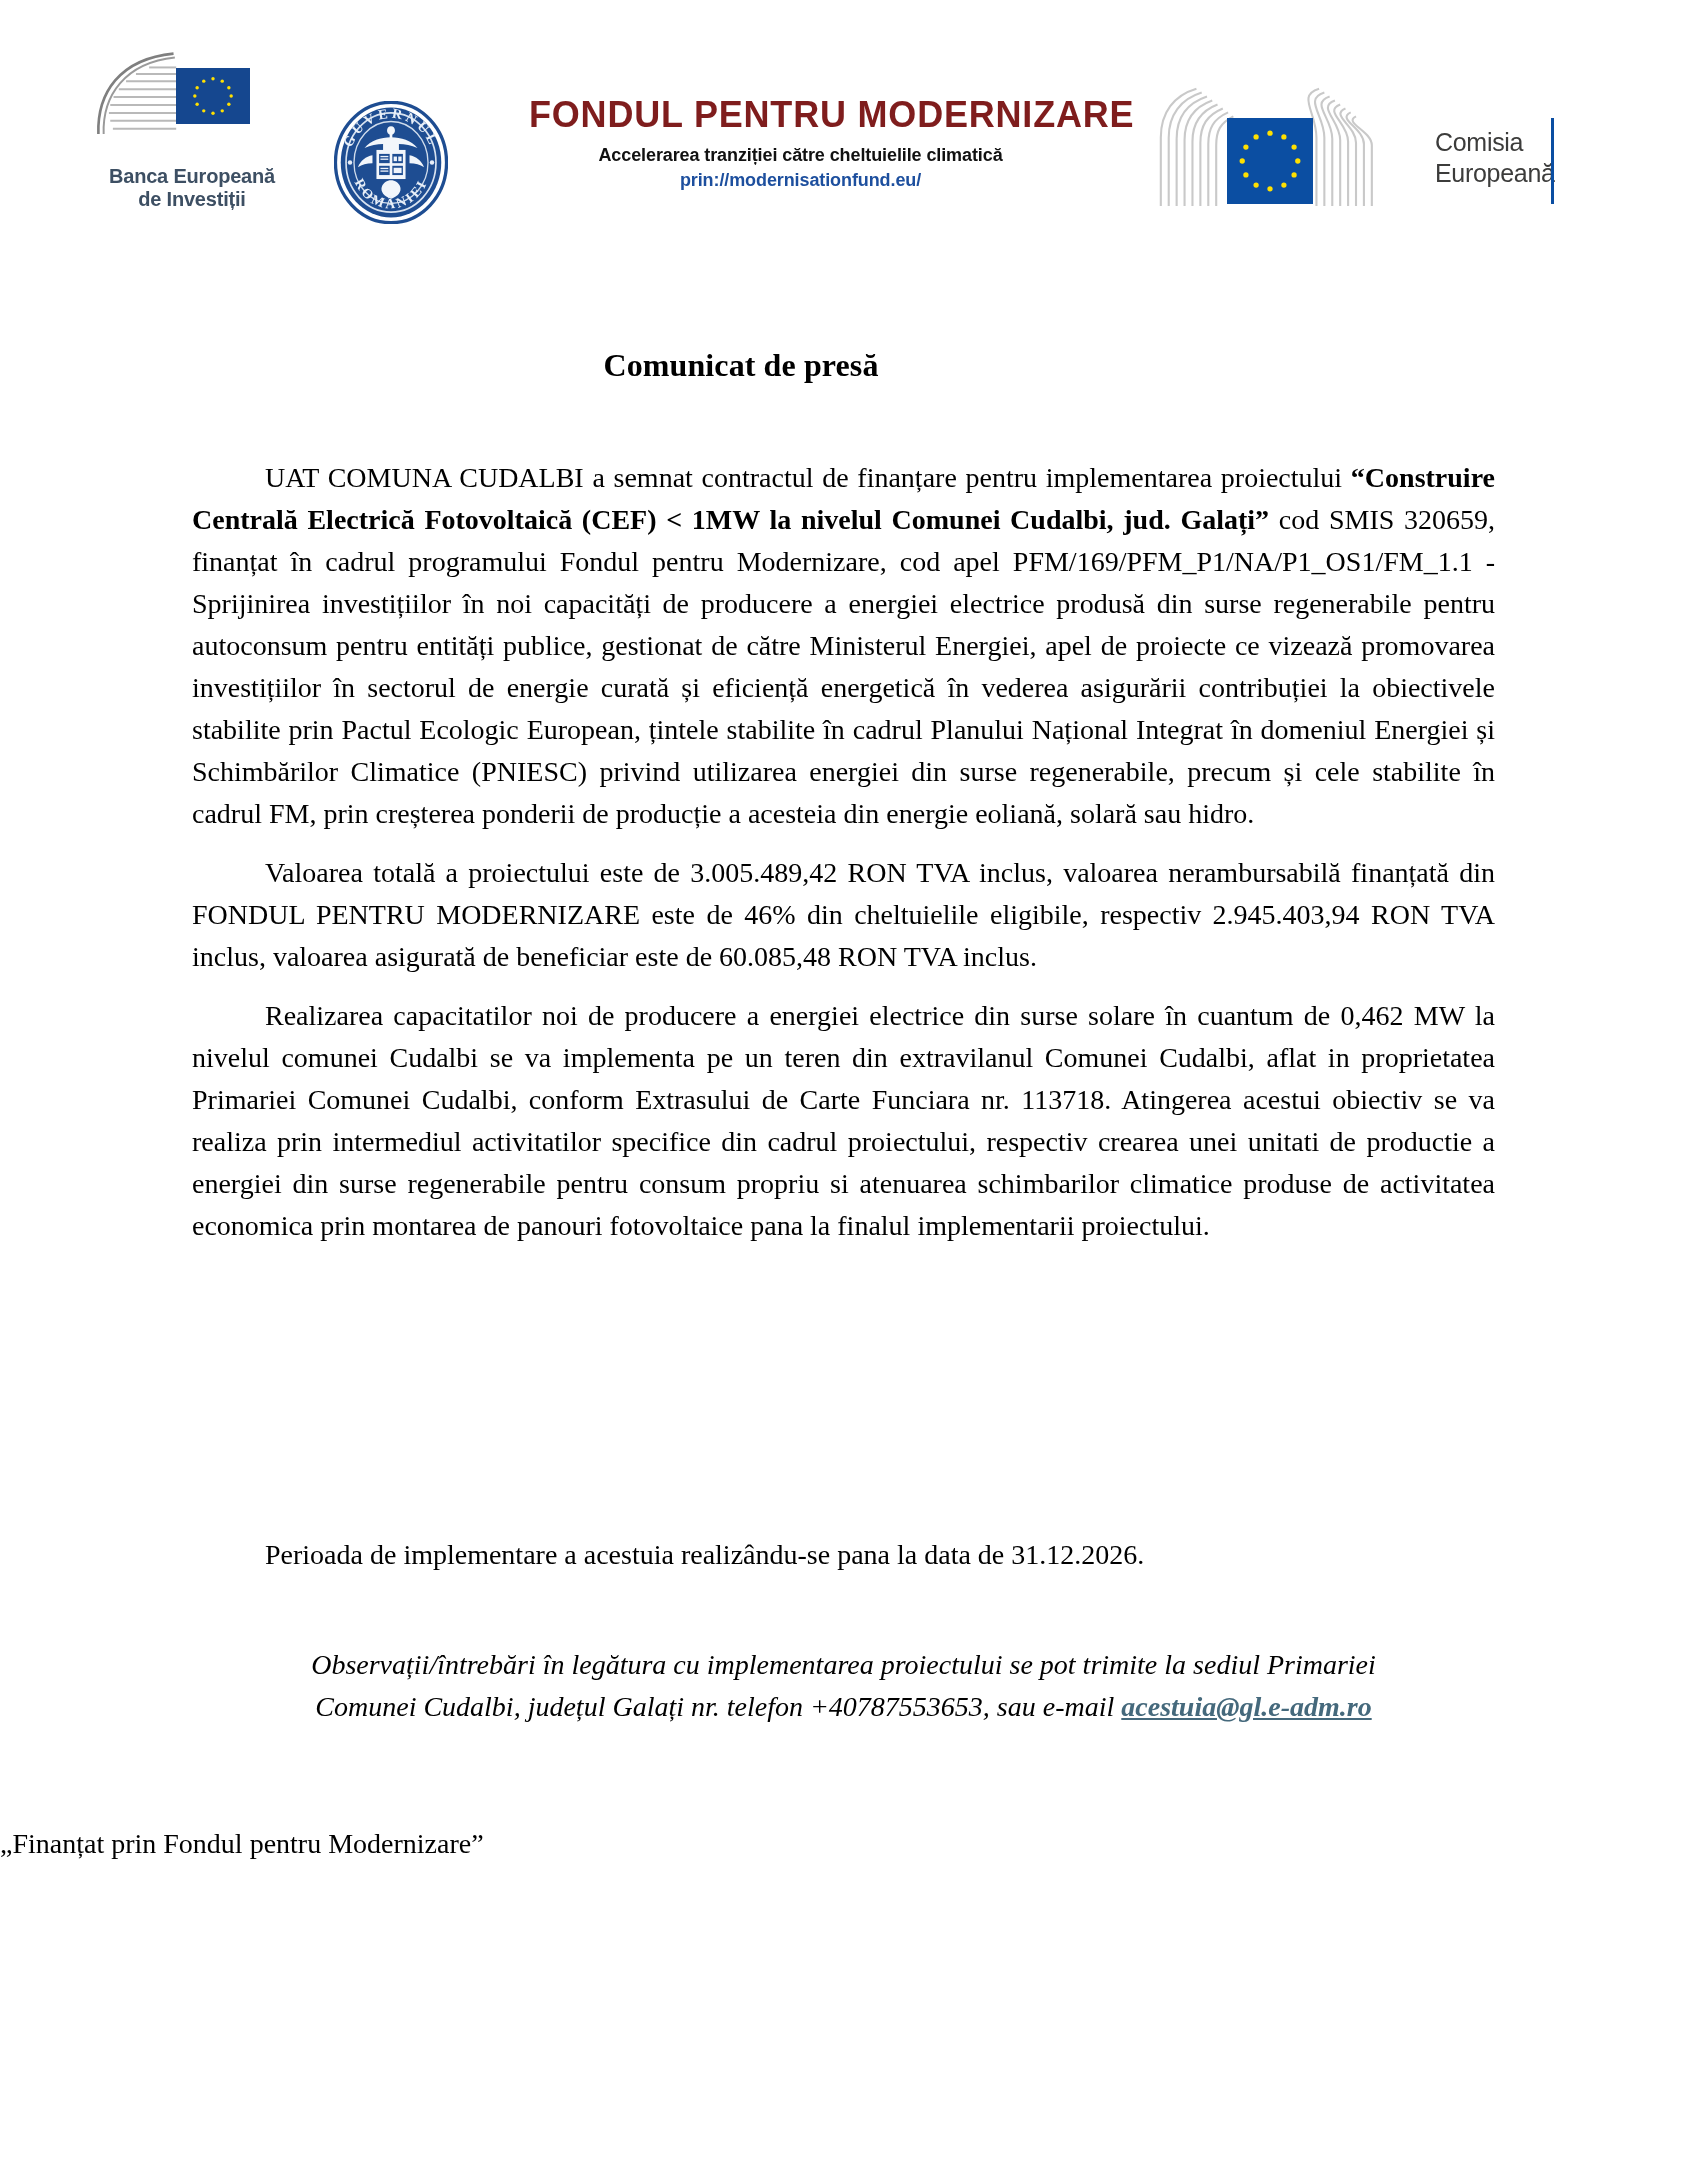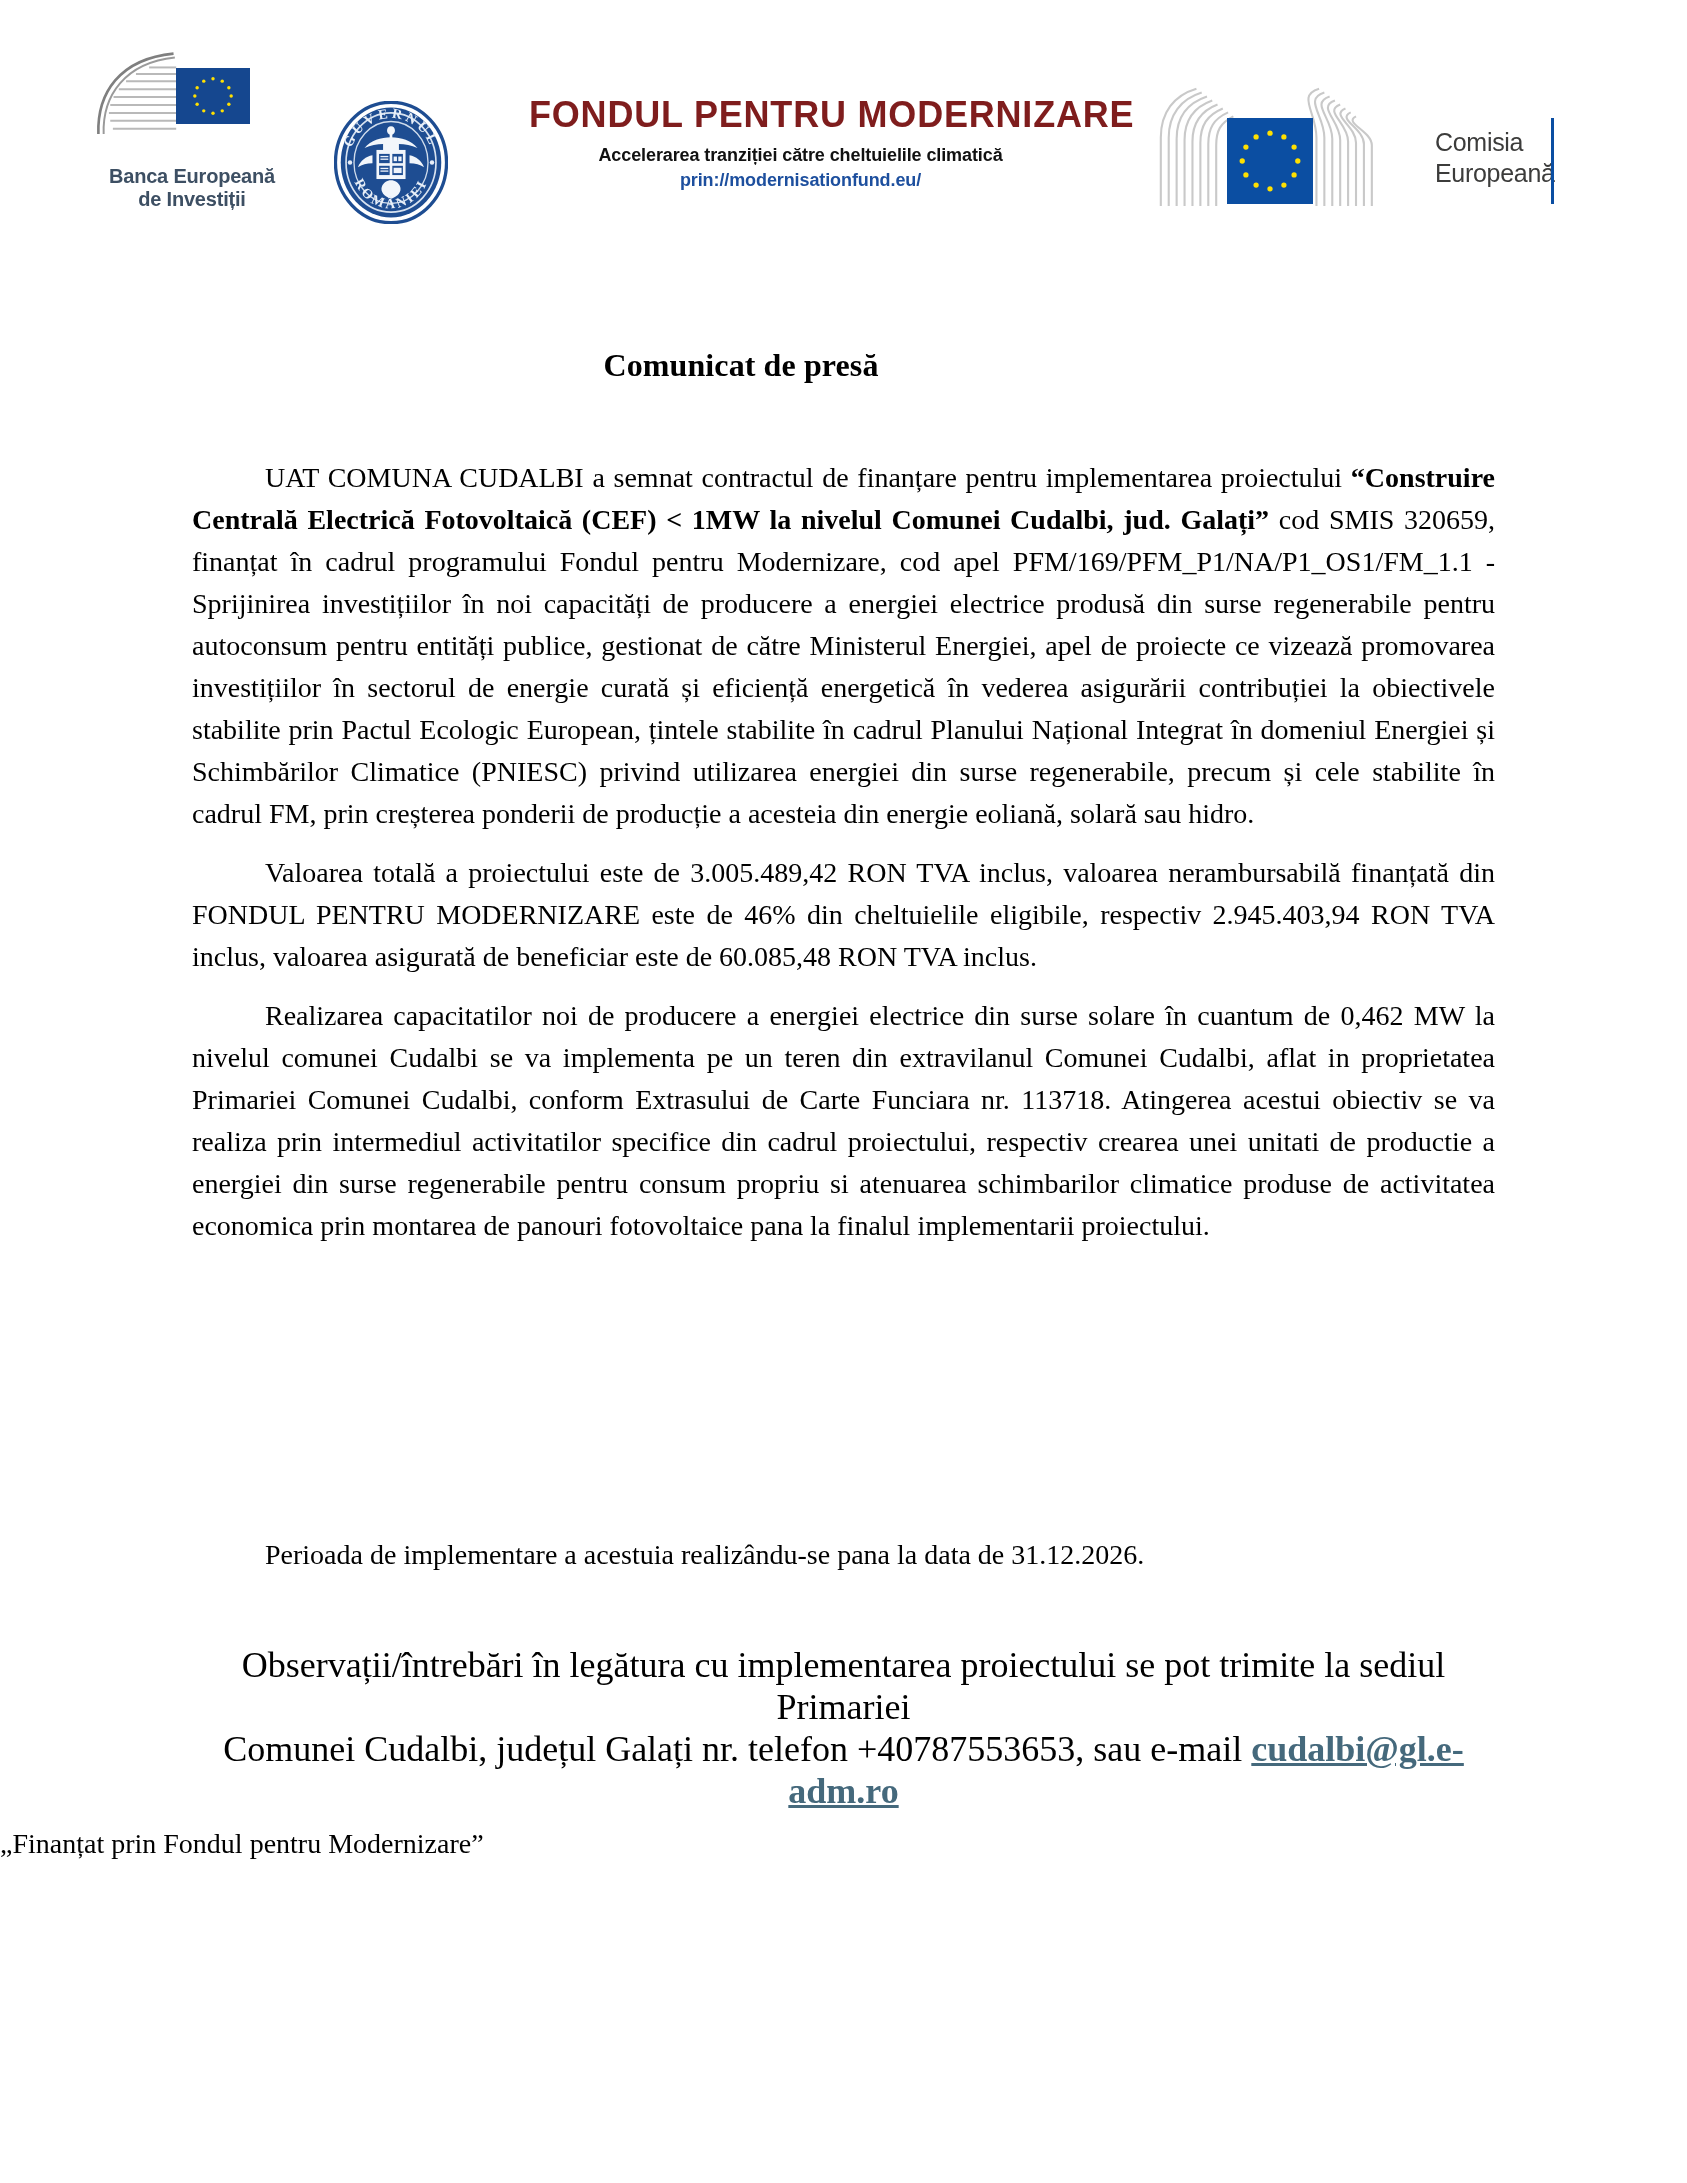--- a/index.html
+++ b/index.html
@@ -195,22 +195,23 @@
     text-align: left;
     font-size: 28px;
   }
 
   .contact-block {
     position: absolute;
     top: 1644px;
     left: 192px;
     width: 1303px;
     text-align: center;
-    font-size: 36px;
+    font-size: 28px;
     line-height: 42px;
+    font-style: italic;
   }
 
   .period-block {
     position: absolute;
     top: 1534px;
     left: 192px;
     width: 1303px;
     font-size: 28px;
     line-height: 42px;
     text-indent: 73px;
@@ -375,19 +376,19 @@
 
     <p class="para last-line-left">Valoarea totală a proiectului este de 3.005.489,42 RON TVA inclus, valoarea nerambursabilă finanțată din FONDUL PENTRU MODERNIZARE este de 46% din cheltuielile eligibile, respectiv 2.945.403,94 RON TVA inclus, valoarea asigurată de beneficiar este de 60.085,48 RON TVA inclus.</p>
 
     <p class="para last-line-left">Realizarea capacitatilor noi de producere a energiei electrice din surse solare în cuantum de 0,462 MW la nivelul comunei Cudalbi se va implementa pe un teren din extravilanul Comunei Cudalbi, aflat in proprietatea Primariei Comunei Cudalbi, conform Extrasului de Carte Funciara nr. 113718. Atingerea acestui obiectiv se va realiza prin intermediul activitatilor specifice din cadrul proiectului, respectiv crearea unei unitati de productie a energiei din surse regenerabile pentru consum propriu si atenuarea schimbarilor climatice produse de activitatea economica prin montarea de panouri fotovoltaice pana la finalul implementarii proiectului.</p>
   </div>
 
   <div class="period-block">Perioada de implementare a acestuia realizându-se pana la data de 31.12.2026.</div>
 
   <div class="contact-block">
     <div>Observații/întrebări în legătura cu implementarea proiectului se pot trimite la sediul Primariei</div>
-    <div><span>Comunei Cudalbi, județul Galați  nr. telefon +40787553653, sau e-mail </span><a class="email-link" href="#">cudalbi@gl.e-adm.ro</a></div>
+    <div><span>Comunei Cudalbi, județul Galați  nr. telefon +40787553653, sau e-mail </span><a class="email-link" href="#">acestuia@gl.e-adm.ro</a></div>
   </div>
 
   <div class="closing">„Finanțat prin Fondul pentru Modernizare”</div>
 
 </div>
 
 
 </body></html>

